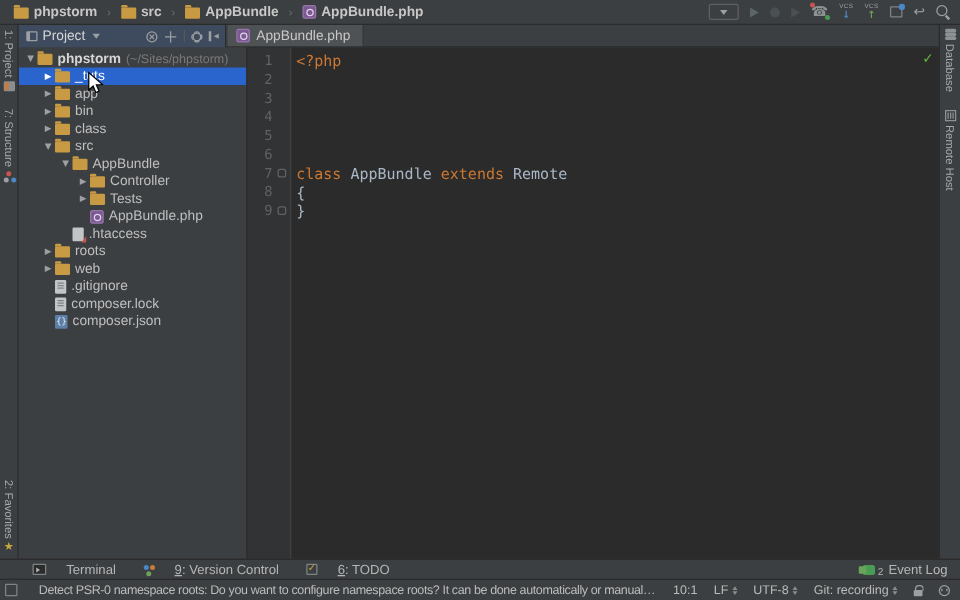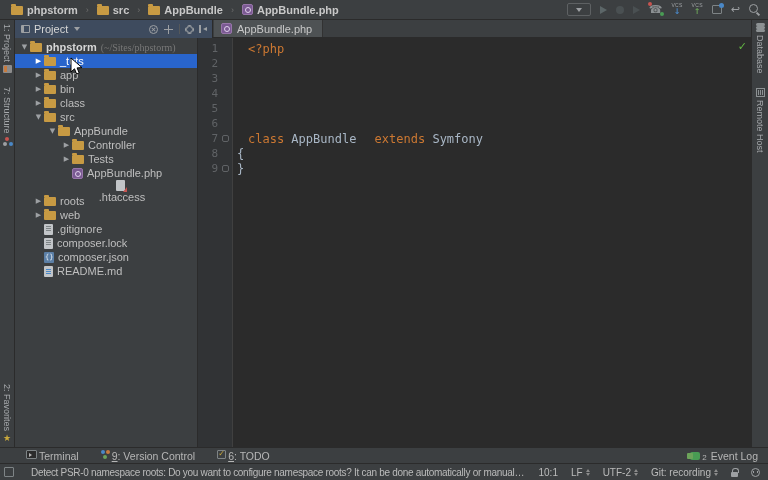--- a/index.html
+++ b/index.html
@@ -47,21 +47,21 @@
   .ic-project { width:9px; height:8px; background:#8C8C8C; border-radius:1px; position:relative; }
   .ic-project::after { content:""; position:absolute; left:1px; top:1px; width:3px; height:6px; background:#C77B3F; }
   .ic-structure { width:4px; height:4px; border-radius:50%; background:#C75450; box-shadow:4px 5px 0 #4A88C7, -2px 5px 0 #9DA0A3; margin-bottom:5px; }
   .ic-star { font-family:"DejaVu Sans", sans-serif; color:#C8A83C; font-size:9px; line-height:9px; }
   .ic-database { width:9px; height:3px; border-radius:2px; background:#8C9193; box-shadow:0 3px 0 #8C9193, 0 6px 0 #8C9193; margin-bottom:6px; }
   .ic-remote { width:9px; height:9px; border:1px solid #8C9193; position:relative; }
   .ic-remote::after { content:""; position:absolute; left:1px; top:1px; width:1px; height:5px; background:#8C9193; box-shadow:2px 0 0 #8C9193, 4px 0 0 #8C9193; }
 
   .center { flex:1; display:flex; flex-direction:column; min-width:0; }
   .center-top { height:18px; flex:none; display:flex; }
-  .project-header { width:198px; flex:none; background:#3E4B5E; border-right:1px solid #2B2B2B; display:flex; align-items:center; padding:0 5px 0 6px; gap:4px; }
+  .project-header { width:166px; flex:none; background:#3E4B5E; border-right:1px solid #2B2B2B; display:flex; align-items:center; padding:0 5px 0 6px; gap:4px; }
   .ph-title { color:#D6D6D6; font-size:11px; }
   .ph-win { width:9px; height:8px; border:1px solid #9DA0A3; border-left-width:3px; border-radius:1px; }
   .ph-caret { width:0; height:0; border-left:3px solid transparent; border-right:3px solid transparent; border-top:4px solid #9DA0A3; margin-left:2px; }
   .ph-icons { margin-left:auto; display:flex; align-items:center; gap:6px; }
   .ih-collapse { width:9px; height:9px; border:1px solid #9DA0A3; border-radius:50%; position:relative; }
   .ih-collapse::before, .ih-collapse::after { content:""; position:absolute; left:1px; top:3px; width:5px; height:1px; background:#9DA0A3; }
   .ih-collapse::before { transform:rotate(45deg);} .ih-collapse::after { transform:rotate(-45deg);}
   .ih-locate { width:9px; height:9px; position:relative; }
   .ih-locate::before { content:""; position:absolute; left:0; top:4px; width:9px; height:1px; background:#9DA0A3; }
   .ih-locate::after { content:""; position:absolute; left:4px; top:0; width:1px; height:9px; background:#9DA0A3; }
@@ -76,21 +76,21 @@
 
   .center-body { flex:1; display:flex; min-height:0; }
   .tree-panel { width:183px; flex:none; background:#3C3F41; border-right:1px solid #2B2B2B; padding-top:2px; overflow:hidden; }
   .tree-row { height:14px; display:flex; align-items:center; white-space:nowrap; font-size:11px; color:#BFBFBF; cursor:default; }
   .tree-row.sel { background:#2965CC; color:#FFFFFF; }
   .tree-row.bold .t-label { font-weight:bold; color:#D6D6D6; }
   .tree-row.sel .t-label { color:#FFFFFF; }
   .t-arrow { width:11px; flex:none; text-align:center; font-size:7px; color:#9DA0A3; font-family:"DejaVu Sans", sans-serif; }
   .tree-row.sel .t-arrow { color:#FFFFFF; }
   .t-icon { margin-right:4px; }
-  .t-hint { color:#787878; margin-left:4px; font-size:10px;font-family:Liberation Serif, serif; }
+  .t-hint { color:#787878; margin-left:4px; font-size:10px; }
 
   
   .ic-folder { width:12px; height:9px; background:#C79A43; border-radius:1px; position:relative; margin-top:1px; }
   .ic-folder::before { content:""; position:absolute; top:-2px; left:0; width:5px; height:2px; background:#C79A43; border-radius:1px 1px 0 0; }
   .ic-php { width:11px; height:11px; background:#7B5A93; border:1px solid #9876AA; border-radius:2px; position:relative; }
   .ic-php::after { content:""; position:absolute; left:2px; top:2px; width:4px; height:4px; border:1px solid #E0D2EC; border-radius:50%; }
   .ic-file { width:9px; height:11px; background:#C2C5C8; border-radius:1px; position:relative; }
   .ic-file::after { content:""; position:absolute; left:2px; top:2px; width:5px; height:1px; background:#7E8486; box-shadow:0 2px 0 #7E8486, 0 4px 0 #7E8486; }
   .ic-json { width:10px; height:11px; background:#5B7FA6; border-radius:1px; position:relative; }
   .ic-json::after { content:"{}"; position:absolute; left:1px; top:1px; font-size:7px; color:#E8EDF2; font-family:"DejaVu Sans Mono", monospace; }
@@ -102,27 +102,27 @@
 
   
   .editor { flex:1; background:#2B2B2B; position:relative; overflow:hidden; font-family:"DejaVu Sans Mono", monospace; }
   .gutter-bg { position:absolute; left:0; top:0; bottom:0; width:35px; background:#313335; border-right:1px solid #404040; }
   .code-lines { position:relative; padding-top:3px; }
   .code-line { height:15px; display:flex; align-items:center; }
   .lnum { width:20px; flex:none; text-align:right; color:#606366; font-size:11px; }
   .foldcol { width:15px; flex:none; display:flex; align-items:center; justify-content:center; }
   .fold-marker { width:7px; height:7px; border:1px solid #606366; border-radius:2px; background:#313335; }
   .code-text { padding-left:4px; font-size:12px; color:#A9B7C6; white-space:pre; }
-  .kw { color:#CC7832;margin-left:11px; } .pl { color:#A9B7C6; }
+  .kw { color:#CC7832; } .pl { color:#A9B7C6; }
   .caret { display:inline-block; width:1px; height:12px; background:#BBBBBB; opacity:0.75; vertical-align:middle; }
   .inspection-ok { position:absolute; top:2px; right:4px; color:#62B543; font-family:"DejaVu Sans", sans-serif; font-size:11px; font-weight:bold; }
 
   
   .toolwindow-bar { height:16px; flex:none; display:flex; align-items:center; background:#3C3F41; border-top:1px solid #2B2B2B; padding:0 10px 0 26px; gap:22px; font-size:10.5px; color:#B6B6B6; }
-  .twb-item { display:flex; align-items:flex-start; gap:2px; cursor:default; }
+  .twb-item { display:flex; align-items:center; gap:16px; cursor:default; }
   .ic-terminal { width:11px; height:9px; background:#2B2B2B; border:1px solid #7E8486; border-radius:1px; position:relative; }
   .ic-terminal::after { content:""; position:absolute; left:2px; top:2px; width:0; height:0; border-top:2px solid transparent; border-bottom:2px solid transparent; border-left:3px solid #B6B6B6; }
   .ic-vcontrol { width:4px; height:4px; border-radius:50%; background:#4A88C7; box-shadow:5px 0 0 #C77B3F, 2px 5px 0 #6CA35A; margin-right:5px; margin-bottom:4px; }
   .ic-todo { width:9px; height:9px; border:1px solid #7E8486; border-radius:1px; position:relative; }
   .ic-todo::after { content:"✓"; position:absolute; left:0px; top:-2px; font-family:"DejaVu Sans", sans-serif; font-size:8px; color:#C8A83C; }
   .eventlog { margin-left:auto; display:flex; align-items:center; gap:4px; }
   .ic-eventlog { width:10px; height:8px; background:#499C54; border-radius:2px; position:relative; }
   .ic-eventlog::before { content:""; position:absolute; left:-3px; top:1px; width:6px; height:6px; background:#6CA35A; border-radius:1px; }
   .el-badge { font-size:8px; color:#B6B6B6; margin-top:4px; margin-left:-2px; }
 
@@ -275,21 +275,21 @@
             <div class="tree-row" style="padding-left: 46px;">
               <span class="t-arrow">▶</span>
               <span class="ic-folder mini-icon t-icon"></span>
               <span class="t-label">Tests</span>
             </div>
             <div class="tree-row" style="padding-left: 46px;">
               <span class="t-arrow"></span>
               <span class="ic-php mini-icon t-icon"></span>
               <span class="t-label">AppBundle.php</span>
             </div>
-            <div class="tree-row" style="padding-left: 32px; flex-direction: column;">
+            <div class="tree-row" style="padding-left: 32px;">
               <span class="t-arrow"></span>
               <span class="ic-htaccess mini-icon t-icon"></span>
               <span class="t-label">.htaccess</span>
             </div>
             <div class="tree-row" style="padding-left: 18px;">
               <span class="t-arrow">▶</span>
               <span class="ic-folder mini-icon t-icon"></span>
               <span class="t-label">roots</span>
             </div>
             <div class="tree-row" style="padding-left: 18px;">
@@ -304,25 +304,20 @@
             </div>
             <div class="tree-row" style="padding-left: 18px;">
               <span class="t-arrow"></span>
               <span class="ic-file mini-icon t-icon"></span>
               <span class="t-label">composer.lock</span>
             </div>
             <div class="tree-row" style="padding-left: 18px;">
               <span class="t-arrow"></span>
               <span class="ic-json mini-icon t-icon"></span>
               <span class="t-label">composer.json</span>
-            </div>
-            <div class="tree-row" style="padding-left: 18px;">
-              <span class="t-arrow"></span>
-              <span class="ic-readme mini-icon t-icon"></span>
-              <span class="t-label">README.md</span>
             </div>
           </div>
         <div class="editor">
           <div class="gutter-bg"></div>
           <div class="code-lines" id="codeLines">
               <div class="code-line">
                 <span class="lnum">1</span>
                 <span class="foldcol"></span>
                 <span class="code-text"><span class="kw">&lt;?php</span></span>
               </div>
@@ -347,21 +342,21 @@
               <div class="code-line">
                 <span class="lnum">6</span>
                 <span class="foldcol"></span>
                 <span class="code-text"></span>
               </div>
               <div class="code-line">
                 <span class="lnum">7</span>
                 <span class="foldcol">
                   <span class="fold-marker"></span>
                 </span>
-                <span class="code-text"><span class="kw">class</span><span class="pl"> AppBundle </span><span class="kw">extends</span><span class="pl"> Symfony</span></span>
+                <span class="code-text"><span class="kw">class</span><span class="pl"> AppBundle </span><span class="kw">extends</span><span class="pl"> Remote</span></span>
               </div>
               <div class="code-line">
                 <span class="lnum">8</span>
                 <span class="foldcol"></span>
                 <span class="code-text"><span class="pl">{</span></span>
               </div>
               <div class="code-line">
                 <span class="lnum">9</span>
                 <span class="foldcol">
                   <span class="fold-marker"></span>
@@ -413,21 +408,21 @@
         <span>10:1</span>
       </span>
     <span class="sb-item">
         <span>LF</span>
         <span class="updown">
           <span class="t-up"></span>
           <span class="t-down"></span>
         </span>
       </span>
     <span class="sb-item">
-        <span>UTF-2</span>
+        <span>UTF-8</span>
         <span class="updown">
           <span class="t-up"></span>
           <span class="t-down"></span>
         </span>
       </span>
     <span class="sb-item">
         <span>Git: recording</span>
         <span class="updown">
           <span class="t-up"></span>
           <span class="t-down"></span>

